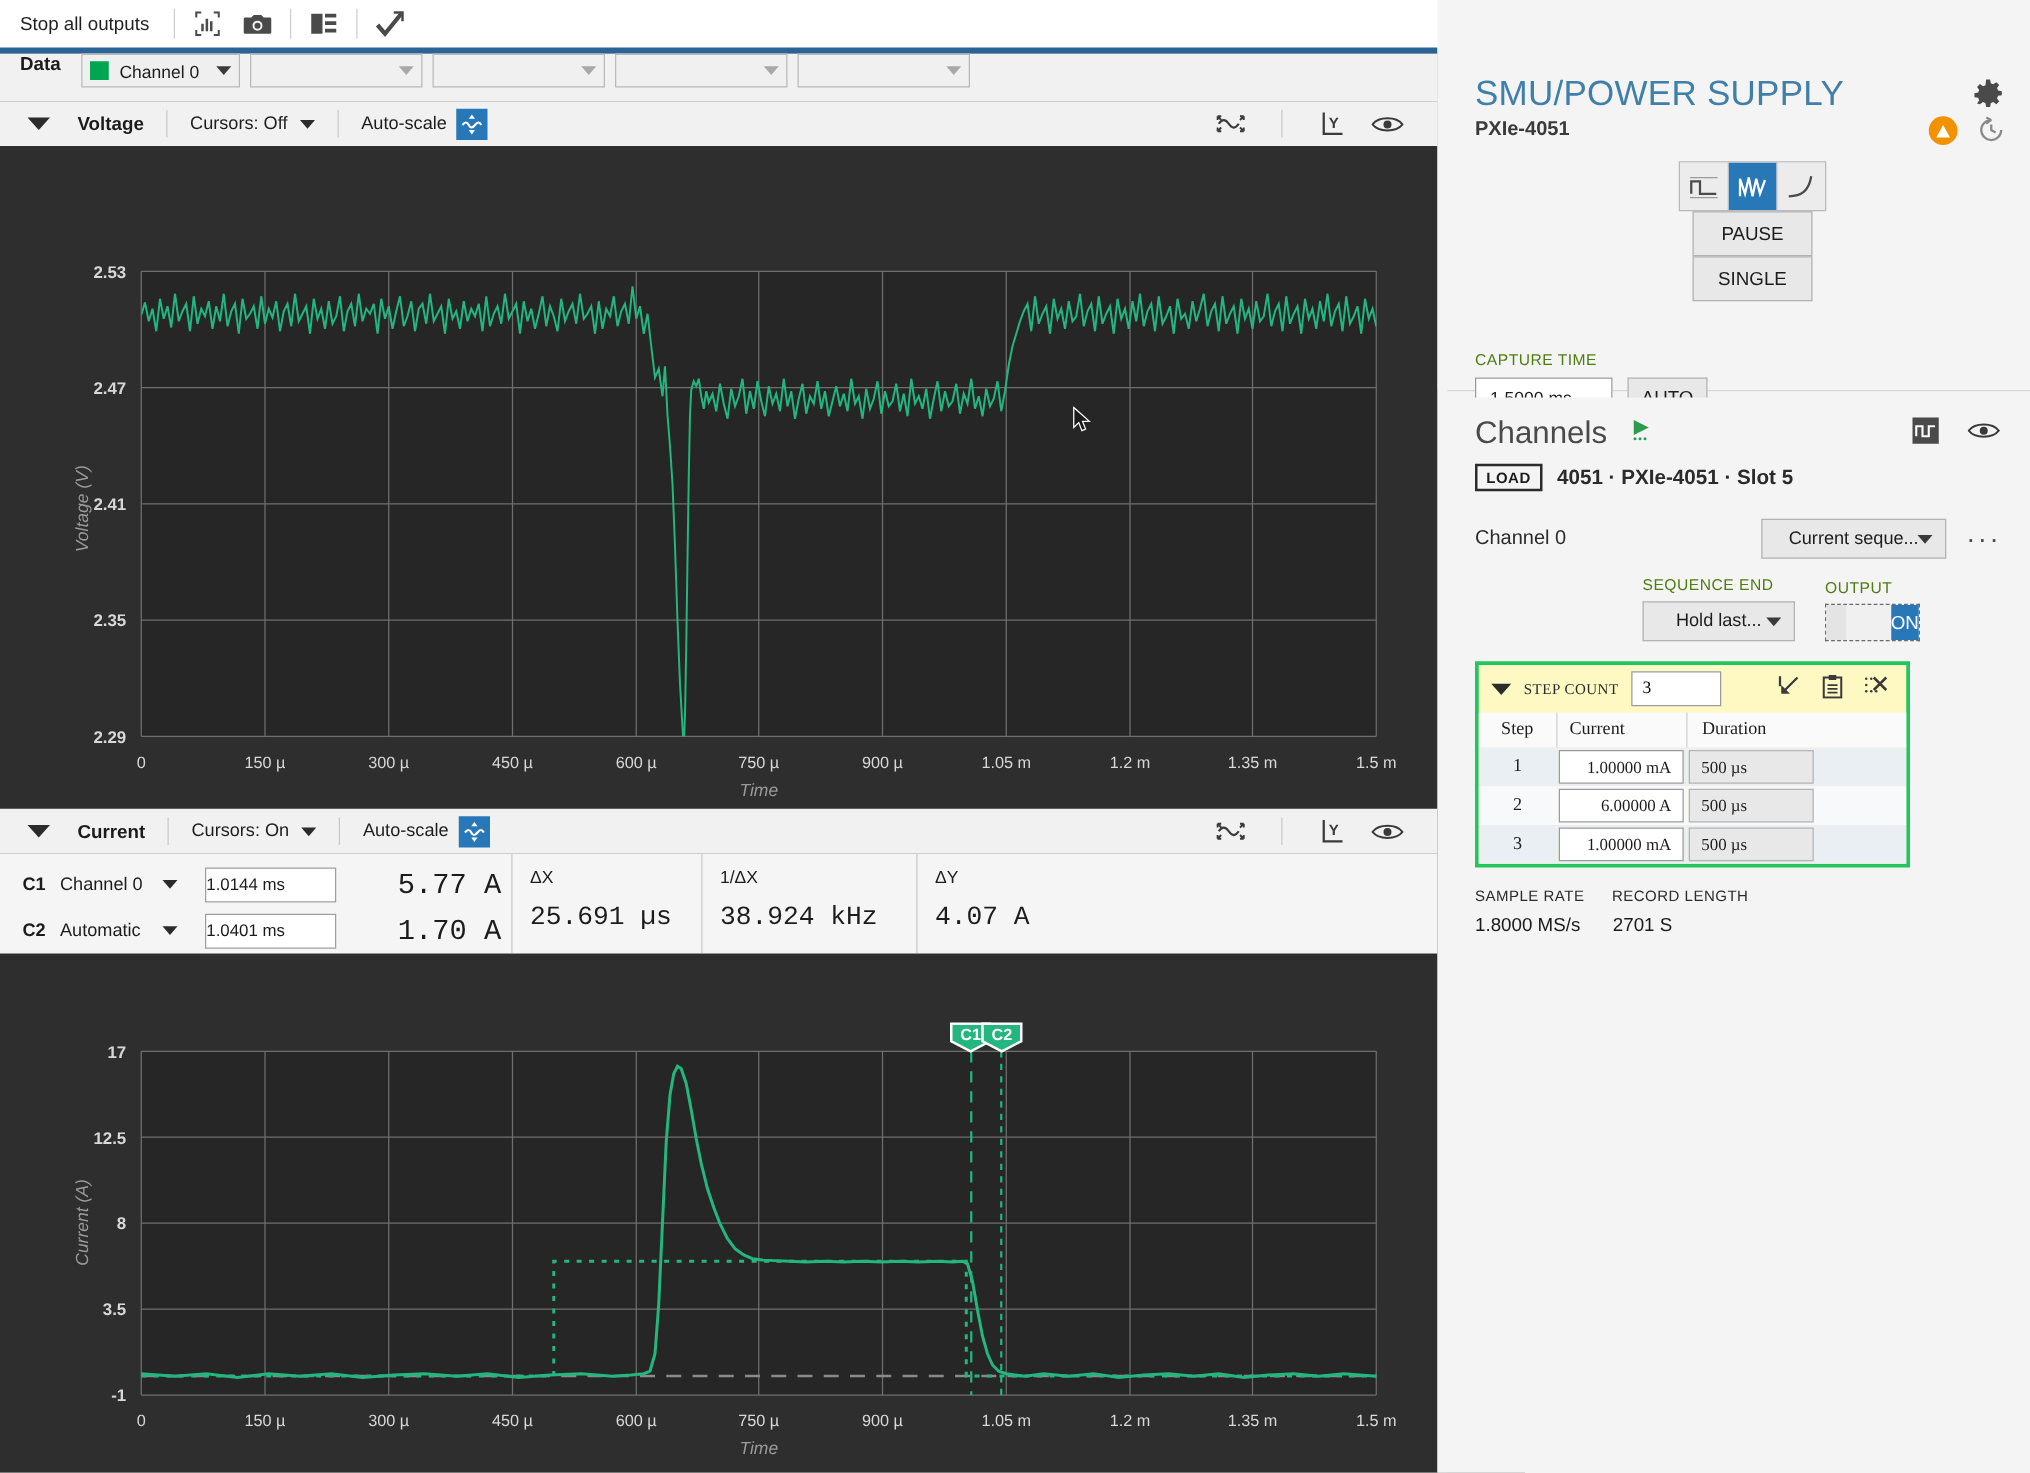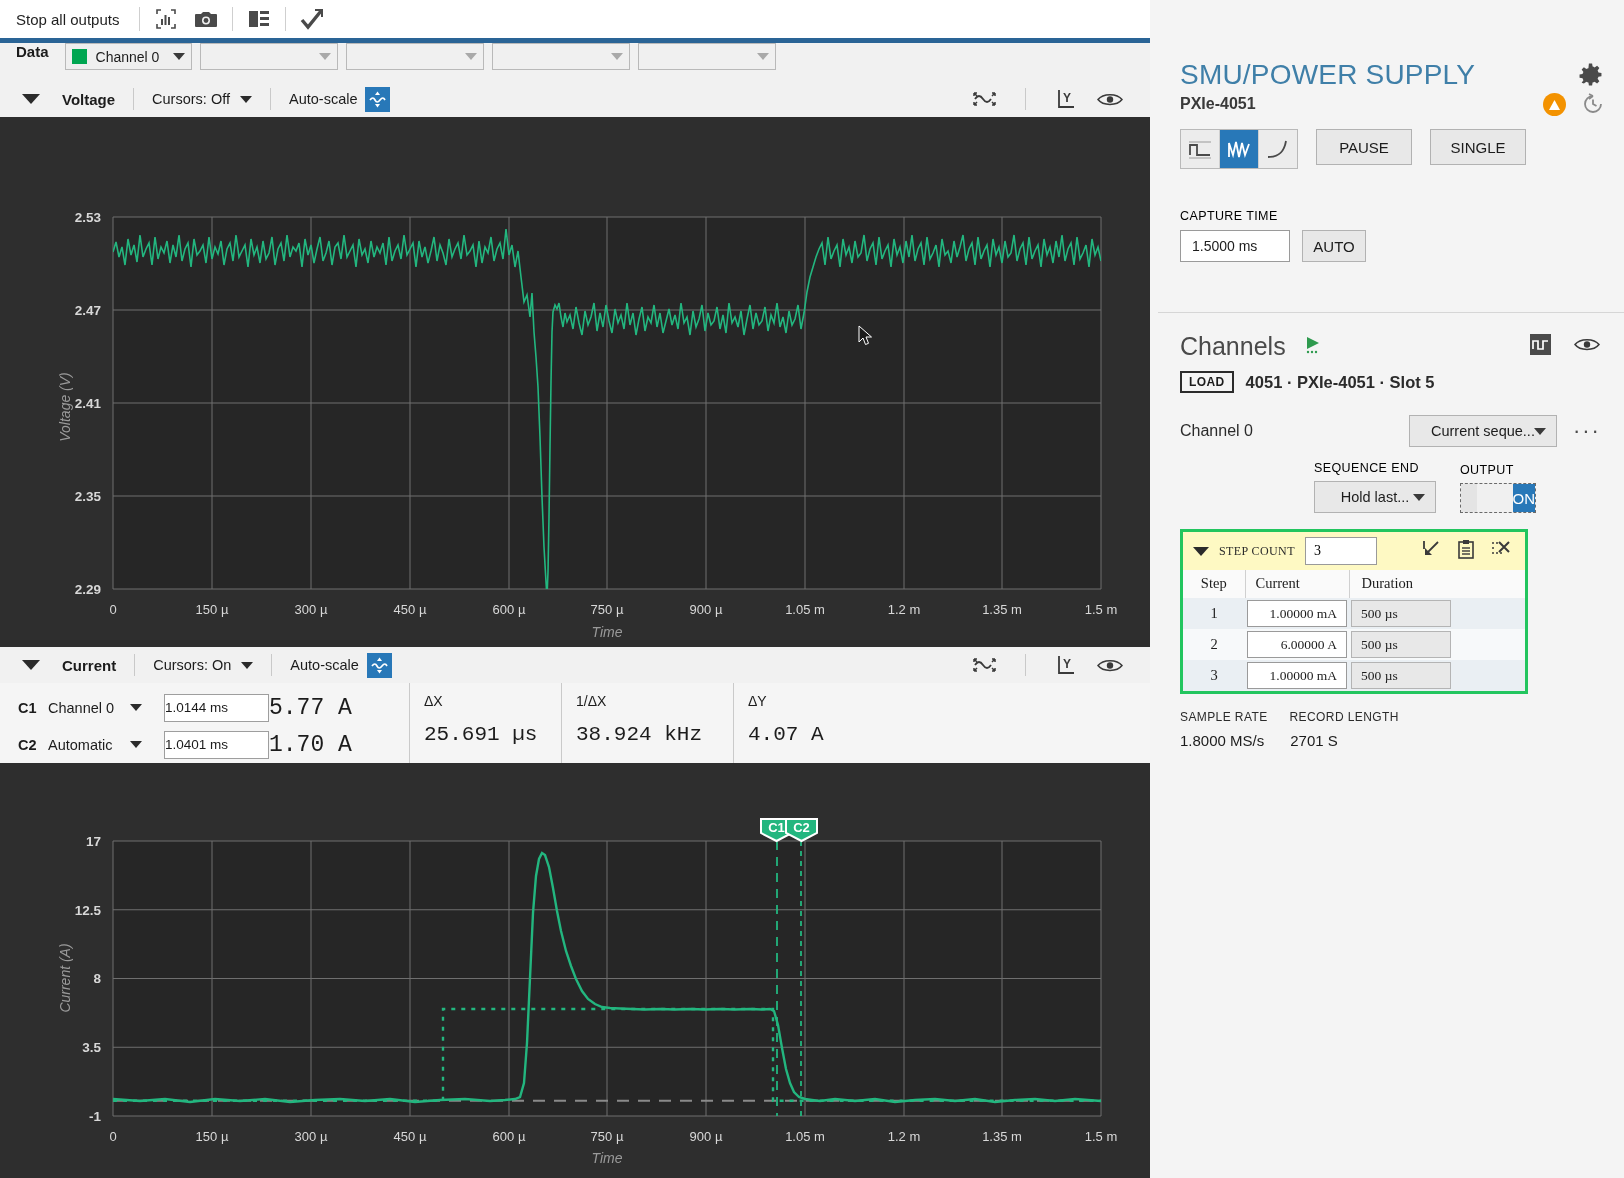--- a/index.html
+++ b/index.html
@@ -98,21 +98,21 @@
   .cur-row { display: flex; align-items: center; height: 37px; }
   .cur-tag { font-size: 14.5px; font-weight: bold; color:#1c1c1c; width: 30px; }
   .cur-src { font-size: 14.5px; color:#1c1c1c; width: 82px; }
   .cur-val {
     width: 105px; height: 28px; background:#fff; border:1px solid #9e9e9e;
     font-size: 13.5px; color:#1c1c1c; display:flex; align-items:center; padding-left:0;
     margin-left: 22px; cursor: text;
   }
   .big-num {
     font-family: "Liberation Mono", monospace; font-size: 23px; color:#1c1c1c;
-    width: 140px; padding-right: 8px;
+    width: 140px; text-align: right; padding-right: 8px;
   }
   .delta-col {
     border-left: 1px solid #cacaca; padding: 10px 0 0 14px; width: 152px;
   }
   .delta-col.wide { width: 172px; }
   .delta-lbl { font-size: 14px; color:#1c1c1c; height: 30px;}
   .delta-val { font-family: "Liberation Mono", monospace; font-size: 21px; color:#1c1c1c; }
 
   
   .right-pane {
@@ -147,21 +147,21 @@
     flex:1; display:flex; align-items:center; justify-content:center; background:#ececec;
     cursor:pointer; border-right: 1px solid #cfcfcf;
   }
   .mode-btn:last-child { border-right: none; }
   .mode-btn.active { background:#2878b8; }
   .btn {
     height: 36px; background:#e8e8e8; border:1px solid #b2b2b2; font-size:15px; color:#1c1c1c;
     display:flex; align-items:center; justify-content:center; cursor:pointer; padding: 0 18px;
   }
   .sect-h { font-size: 25px; color:#4a4a4a; font-weight: normal; }
-  .field-lbl { font-size: 12.5px; color:#000000; letter-spacing:.4px; }
+  .field-lbl { font-size: 12.5px; color:#4d7c0f; letter-spacing:.4px; }
   .txtbox {
     height: 32px; background:#fff; border:1px solid #9a9a9a; font-size:14px; color:#1c1c1c;
     display:flex; align-items:center; padding-left:11px; cursor:text;
   }
 
   .load-chip {
     border: 2px solid #2b2b2b; font-size: 12px; font-weight: bold; color:#1c1c1c;
     padding: 2px 7px; letter-spacing:.4px;
   }
   .slot-txt { font-size: 16.5px; font-weight: bold; color:#2b2b2b; }
@@ -590,21 +590,21 @@
         </div>
         <div class="hist-icon">
           <svg width="22" height="22" viewBox="0 0 22 22">
             <path d="M11 3a8 8 0 108 8" stroke="#8a8a8a" stroke-width="1.8" fill="none"></path>
             <path d="M11 3 L7 1 M11 3 L7 6" stroke="#8a8a8a" stroke-width="1.6" fill="none"></path>
             <path d="M11 6.5 V11 L14.5 13" stroke="#8a8a8a" stroke-width="1.8" fill="none"></path>
           </svg>
         </div>
       </div>
 
-      <div style="display:flex; gap:18px; padding:16px 0 0 22px;">
+      <div style="display:flex; align-items:center; padding:16px 0 0 22px;flex-direction:column;">
         <div class="mode-group">
           <div class="mode-btn">
             <svg width="26" height="24" viewBox="0 0 26 24">
               <path d="M3 18 V8 H10 V18 H23" stroke="#4a4a4a" stroke-width="1.8" fill="none"></path>
               <line x1="2" y1="21" x2="24" y2="21" stroke="#9a9a9a" stroke-width="1"></line>
               <line x1="2" y1="5" x2="24" y2="5" stroke="#9a9a9a" stroke-width="1"></line>
             </svg>
           </div>
           <div class="mode-btn active">
             <svg width="26" height="24" viewBox="0 0 26 24">

